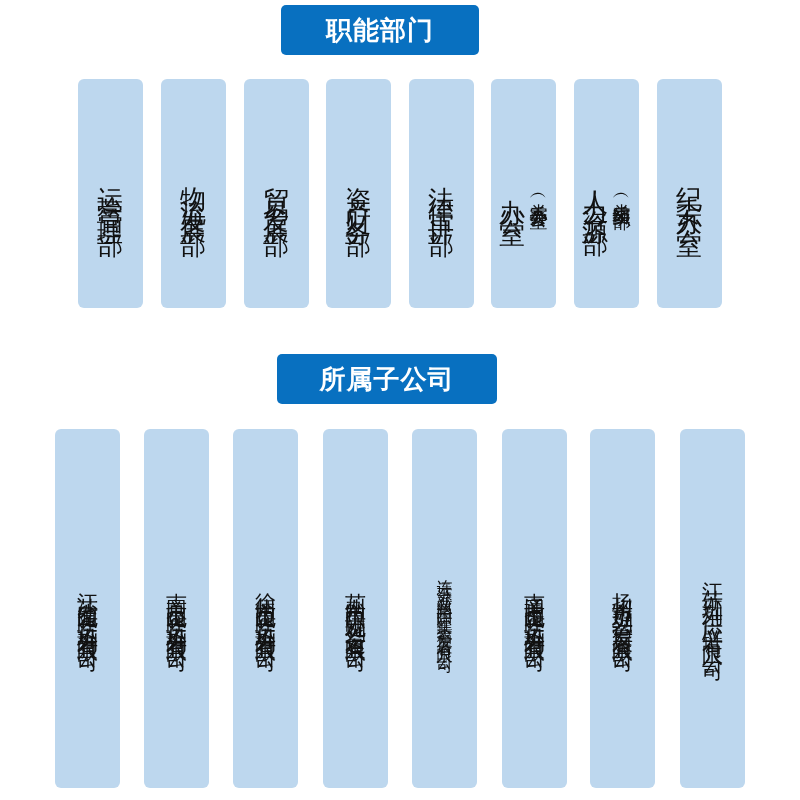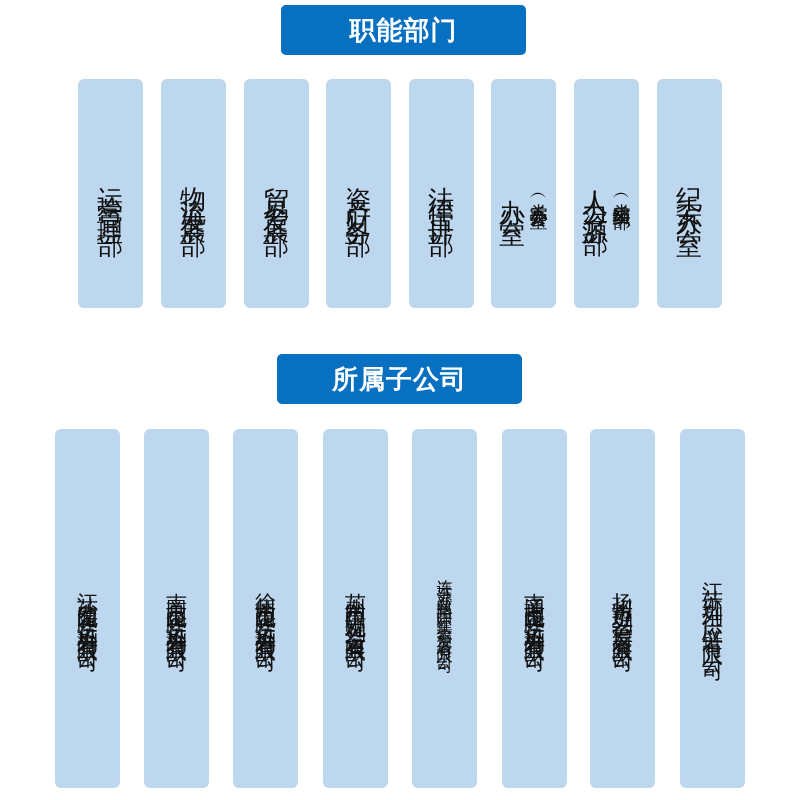--- a/index.html
+++ b/index.html
@@ -20,22 +20,22 @@
       color: #ffffff;
       border-radius: 5px;
       display: flex;
       align-items: center;
       justify-content: center;
       font-family: "DejaVu Sans", "Liberation Sans", sans-serif;
       font-weight: bold;
       font-size: 26px;
       letter-spacing: 1px;
     }
-    #hdr1 { left: 281px; top: 5px; width: 245px; height: 50px; }
-    #hdr2 { left: 277px; top: 354px; width: 245px; height: 50px; }
+    #hdr1 { left: 281px; top: 5px; width: 198px; height: 50px; }
+    #hdr2 { left: 277px; top: 354px; width: 220px; height: 50px; }
 
     .box {
       position: absolute;
       background: #bdd7ee;
       border-radius: 6px;
       display: flex;
       justify-content: center;
       align-items: center;
       color: #111111;
     }

